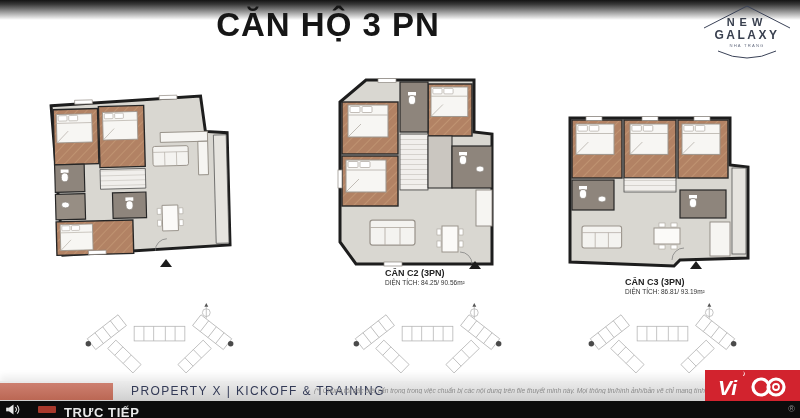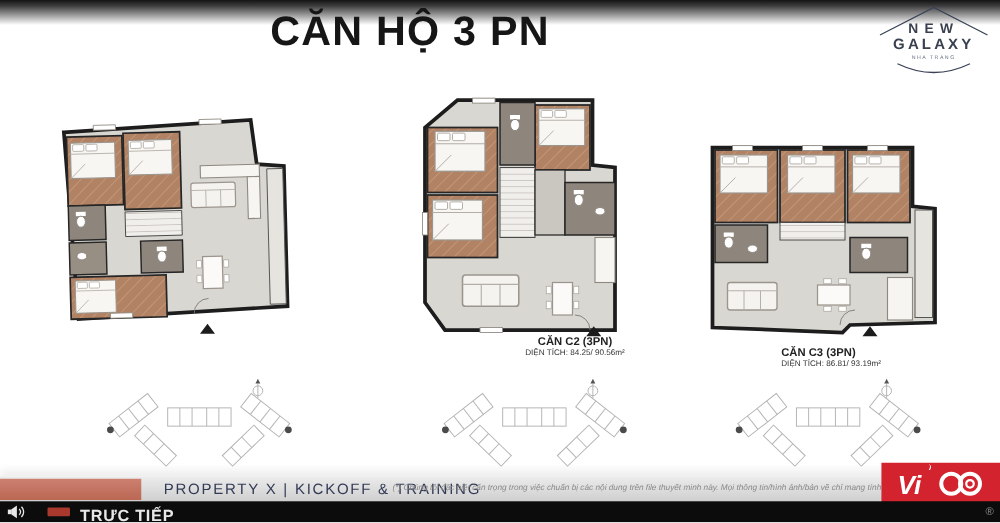--- a/index.html
+++ b/index.html
@@ -144,21 +144,21 @@
     <use href="#sink" transform="translate(150,92)"></use>
     <rect x="150" y="116" width="16" height="36" fill="#f6f5f2" stroke="#8e8880" stroke-width="0.9"></rect>
     <use href="#sofa" transform="translate(44,146) scale(1.25)"></use>
     <use href="#dining" transform="translate(116,152)"></use>
     <path d="M146,190 a12,12 0 0 0 -12,-12" fill="none" stroke="#777" stroke-width="0.7"></path>
     <rect x="52" y="4.5" width="18" height="4" fill="#fff" stroke="#8e8880" stroke-width="0.7"></rect>
     <rect x="12" y="96" width="4" height="18" fill="#fff" stroke="#8e8880" stroke-width="0.7"></rect>
     <rect x="58" y="188" width="18" height="4" fill="#fff" stroke="#8e8880" stroke-width="0.7"></rect>
   </svg>
   <div class="entry-marker" style="left:469px;top:261px;"></div>
-  <div class="plan-caption" style="left:385px;top:268px;width:150px;text-align:center;">
+  <div class="plan-caption" style="left:385px;top:268px;width:150px;">
     <div class="u-name">CĂN C2 (3PN)</div>
     <div class="u-area">DIỆN TÍCH: 84.25/ 90.56m²</div>
   </div>
 
   <svg class="plan-svg" style="left:560px;top:110px;width:192px;height:165px;" viewBox="0 0 192 165">
     <polygon points="10,8 170,8 170,55 188,57 188,148 120,150 114,156 10,152" fill="#d9d7d1" stroke="#1d1d1d" stroke-width="3"></polygon>
     <rect x="172" y="58" width="14" height="86" fill="#e6e4df" stroke="#555" stroke-width="0.8"></rect>
     <rect x="12" y="10" width="50" height="58" fill="url(#wood)" stroke="#262626" stroke-width="1.4"></rect>
     <use href="#bed" transform="translate(16,14) scale(0.95)"></use>
     <rect x="64" y="10" width="52" height="58" fill="url(#wood)" stroke="#262626" stroke-width="1.4"></rect>

